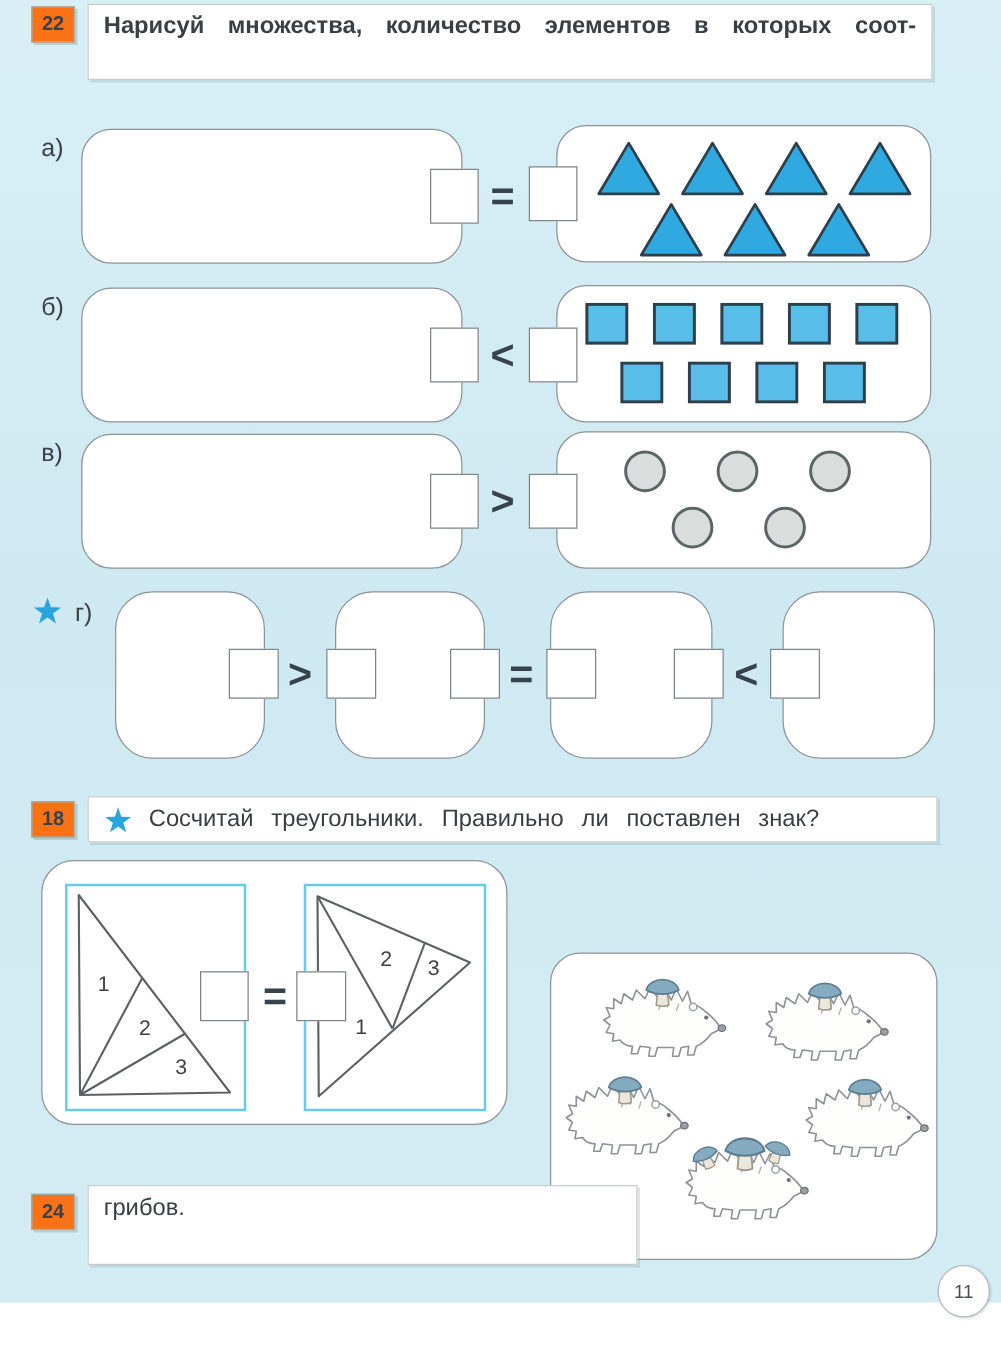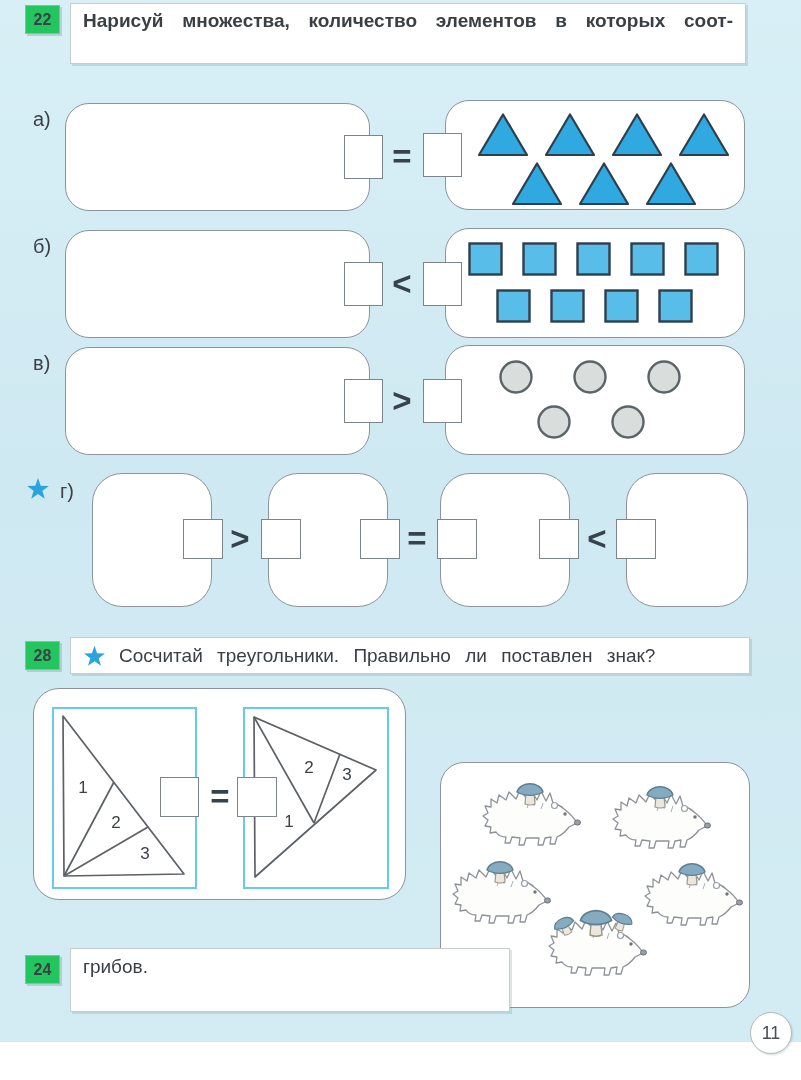--- a/index.html
+++ b/index.html
@@ -1,21 +1,21 @@
 <!DOCTYPE html>
 <html><head>
 <meta charset="utf-8">
 <style>
   html,body{margin:0;padding:0;background:#fff;}
   .sheet{position:relative;width:801px;height:1080px;background:#fff;
          font-family:"Liberation Sans",sans-serif;overflow:hidden;}
   .bg{position:absolute;left:0;top:0;width:801px;height:1042px;
       background:linear-gradient(180deg,#d8eff6 0%,#cfe9f2 45%,#d3ecf4 100%);}
   
-  .num-box{position:absolute;width:33px;height:27px;background:#22c55e;
+  .num-box{position:absolute;width:33px;height:27px;background:#f97316;
            border:1px solid #a6abab;box-shadow:2px 2px 0 rgba(110,135,140,.30);
            display:flex;align-items:center;justify-content:center;
            font-size:16px;font-weight:bold;color:#3c4146;}
   
   .task-box{position:absolute;background:#fff;border:1px solid #c7cccc;
             box-shadow:2px 2px 0 rgba(110,135,140,.22);color:#3a3f44;font-size:19px;}
   #task22-box{left:70px;top:3px;width:676px;height:61px;padding:3px 12px;
               line-height:28px;box-sizing:border-box;font-weight:bold;}
   #task23-box{left:70px;top:637px;width:680px;height:37px;display:flex;
               align-items:center;padding:0 12px;box-sizing:border-box;word-spacing:9px;}
@@ -49,21 +49,21 @@
   #fig23{left:33px;top:688px;width:373px;height:212px;border-radius:26px;}
   .cyan-sq{position:absolute;border:2px solid #68cbe9;background:#fff;box-sizing:border-box;}
   #fig23 .ans-sq{height:40px;}
   
   #box24{left:440px;top:762px;width:310px;height:246px;border-radius:24px;}
   
   .star{display:inline-block;}
   
   .page-num{position:absolute;left:750px;top:1012px;width:40px;height:40px;border-radius:50%;
             background:#fff;border:1.4px solid #b5baba;box-shadow:1px 1px 2px rgba(120,140,145,.3);
-            display:flex;align-items:center;justify-content:center;font-size:18px;color:#4a4f53;z-index:7;}
+            display:flex;align-items:center;justify-content:center;font-size:15px;color:#4a4f53;z-index:7;}
 </style>
 </head>
 <body>
 
 <div class="sheet">
   <div class="bg"></div>
 
   <svg width="0" height="0" style="position:absolute" aria-hidden="true">
     <defs>
       <g id="hedgehog-body">
@@ -206,21 +206,21 @@
   <div class="sign g-sign" style="left:220px;top:519px;">&gt;</div>
   <div class="ans-sq g-sq" style="left:261px;top:519px;"></div>
   <div class="ans-sq g-sq" style="left:360px;top:519px;"></div>
   <div class="sign g-sign" style="left:397px;top:519px;">=</div>
   <div class="ans-sq g-sq" style="left:437px;top:519px;"></div>
   <div class="ans-sq g-sq" style="left:539px;top:519px;"></div>
   <div class="sign g-sign" style="left:577px;top:519px;">&lt;</div>
   <div class="ans-sq g-sq" style="left:616px;top:519px;"></div>
 
   <div class="num-box" id="num23" style="left:25px;top:641px;">
-    <span>28</span>
+    <span>18</span>
   </div>
   <div class="task-box" id="task23-box">
     <svg class="star" width="23" height="22" viewBox="0 0 24 23" style="margin-right:13px;flex:none;">
       <polygon points="12,0.9 14.7,8.7 22.9,8.9 16.4,13.8 18.8,21.7 12,17 5.2,21.7 7.6,13.8 1.1,8.9 9.3,8.7" fill="#2aa4dd"></polygon>
     </svg>
     <span>Сосчитай треугольники. Правильно ли поставлен знак?</span>
   </div>
 
   <div class="rbox" id="fig23">
     <div class="cyan-sq" style="left:18px;top:18px;width:145px;height:182px;">

